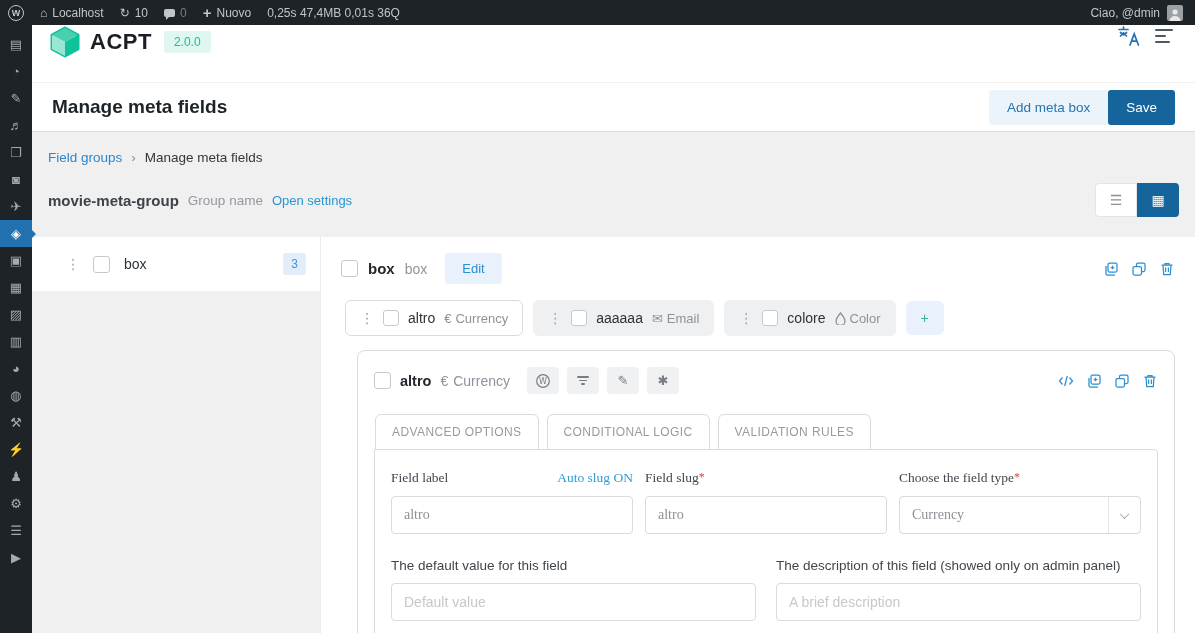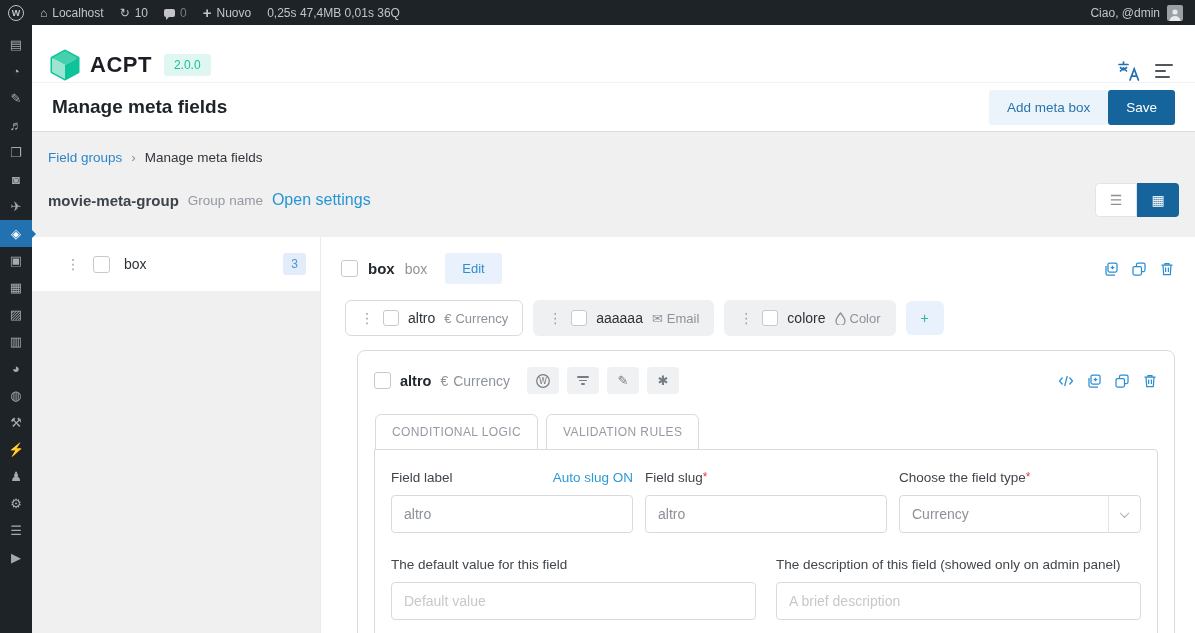--- a/index.html
+++ b/index.html
@@ -22,21 +22,21 @@
   .app { display:flex; height:608px; }
   .sidebar { width:32px; background:#1d2327; flex:none; padding-top:6px; }
   .sb-item { height:27px; display:flex; align-items:center; justify-content:center;
              color:#a7aaad; font-size:13px; cursor:pointer; position:relative; }
   .sb-item.active { background:#2271b1; color:#fff; }
   .sb-item.active::after { content:''; position:absolute; left:100%; top:50%; transform:translateY(-50%);
              border:4px solid transparent; border-left-color:#2271b1; }
   .main { flex:1; display:flex; flex-direction:column; background:#fff; }
 
   
-  .brandbar { height:58px; display:flex; align-items:flex-end; padding:0 22px 0 16px; background:#fff;
+  .brandbar { height:58px; display:flex; align-items:flex-start; padding:0 22px 0 16px; background:#fff;
               border-bottom:1px solid #f2f2f3; }
   .brand { display:flex; align-items:center; gap:8px; }
   .brand-name { font-size:22px; font-weight:800; color:#1b1e24; letter-spacing:.5px; }
   .version-badge { background:#e0f6f0; color:#13c39e; font-size:12px; padding:4px 10px; border-radius:3px; margin-left:4px; }
   .brand-right { margin-left:auto; display:flex; align-items:center; gap:14px; }
   .lang-select { width:132px; height:36px; border:1px solid #dcdcde; border-radius:4px; display:flex; align-items:center; cursor:pointer; background:#fff; }
   .lang-select .sel-text { flex:1; padding:0 12px; font-size:13px; color:#50575e; }
   .sel-seg { width:32px; align-self:stretch; border-left:1px solid #e4e5e8; display:flex; align-items:center; justify-content:center; }
   .chev { width:7px; height:7px; border:solid #a7aaad; border-width:0 1.5px 1.5px 0; transform:rotate(45deg) translate(-1px,-1px); }
   .bars { display:flex; flex-direction:column; gap:4px; cursor:pointer; }
@@ -52,21 +52,21 @@
   .btn-danger { background:#f9dcdc; color:#df5753; }
 
   
   .content { flex:1; background:#f0f0f1; display:flex; flex-direction:column; overflow:hidden; }
   .breadcrumb { padding:18px 16px 0; font-size:13.5px; color:#32373c; display:flex; align-items:flex-start; gap:9px; }
   .breadcrumb .bc-link { color:#2e86c8; cursor:pointer; }
   .breadcrumb .bc-sep { color:#8c8f94; }
   .group-row { margin-top:18px; padding:0 16px; display:flex; align-items:center; }
   .group-name { font-size:15px; font-weight:600; color:#3c434a; }
   .group-label { font-size:13.5px; color:#9498a0; margin-left:9px; }
-  .open-settings { font-size:16px; color:#2795d2; margin-left:9px; cursor:pointer; }
+  .open-settings { font-size:13px; color:#2795d2; margin-left:9px; cursor:pointer; }
   .view-toggle { margin-left:auto; display:flex; }
   .vt-btn { width:42px; height:34px; display:flex; align-items:center; justify-content:center; cursor:pointer; }
   .vt-list { background:#fff; border:1px solid #e3e4e7; border-radius:4px 0 0 4px; color:#8c8f94; font-size:14px; }
   .vt-grid { background:#16649c; border-radius:0 4px 4px 0; color:#fff; font-size:14px; }
 
   .content-row { margin-top:20px; flex:1; display:flex; align-items:stretch; min-height:0; }
   .left-col { width:288px; flex:none; }
   .mb-item { height:54px; background:#fff; display:flex; align-items:center; padding:0 14px 0 34px; cursor:pointer; }
   .dots { color:#9aa0a6; font-size:14px; line-height:1; cursor:grab; }
   .cb { width:17px; height:17px; background:#fff; border:1px solid #c6cacd; border-radius:3px; flex:none; cursor:pointer; }
@@ -98,21 +98,21 @@
   .tool-group { display:flex; gap:8px; margin-left:8px; }
   .filter-ic { display:flex; flex-direction:column; align-items:center; gap:2px; }
   .filter-ic i { display:block; height:1.5px; background:#777d85; border-radius:1px; }
 
   .edit-tabs { margin-top:20px; display:flex; gap:8px; position:relative; z-index:2; margin-bottom:-1px; padding-left:1px; }
   .etab { background:#fff; border:1px solid #d8dadd; border-radius:6px 6px 0 0; padding:10px 16px;
           font-size:12px; letter-spacing:.4px; color:#959ba3; cursor:pointer; }
   .etab.active { color:#23282d; font-weight:700; border-bottom-color:#fff; }
 
   .tab-content { border:1px solid #d8dadd; border-radius:0 4px 4px 4px; padding:20px 16px 26px; position:relative; z-index:1; background:#fff; }
-  .form-row-3 { display:grid; grid-template-columns:1fr 1fr 1fr; gap:12px; }
+  .form-row-3 { display:grid; grid-template-columns:1fr 1fr 1fr; gap:12px;font-family:Liberation Serif, serif; }
   .form-row-2 { display:grid; grid-template-columns:1fr 1fr; gap:20px; margin-top:24px; }
   .f-label-line { display:flex; justify-content:space-between; align-items:center; margin-bottom:10px; }
   .f-label { font-size:13.5px; color:#40464c; }
   .req { color:#e03d3d; font-size:12px; vertical-align:top; }
   .auto-slug { font-size:13.5px; color:#2e9ad5; cursor:pointer;margin-left:34px; }
   .inp { width:100%; height:38px; border:1px solid #d8dadd; border-radius:4px; padding:0 12px;
          font-size:14px; color:#8c9197; font-family:inherit; background:#fff; }
   .inp::placeholder { color:#c6c8cb; }
   .select-box { height:38px; border:1px solid #d8dadd; border-radius:4px; display:flex; align-items:center; background:#fff; cursor:pointer; }
   .select-box .sel-text { flex:1; padding:0 12px; font-size:14px; color:#8c9197; }
@@ -387,20 +387,21 @@
                     <rect x="5.5" y="2" width="8.5" height="8.5" rx="1.5"></rect>
                     <rect x="2" y="5.5" width="8.5" height="8.5" rx="1.5" fill="#fff"></rect>
                   </svg>
                 <svg class="act-ic" viewBox="0 0 16 16">
                     <path d="M2.5 4 h11 M6 4 V2.5 h4 V4 M4 4 l.7 9.5 h6.6 L12 4 M6.6 6.5 v4.5 M9.4 6.5 v4.5"></path>
                   </svg>
               </div>
             </div>
 
             <div class="edit-tabs">
+              <span class="etab">ADVANCED OPTIONS</span>
               <span class="etab">CONDITIONAL LOGIC</span>
               <span class="etab">VALIDATION RULES</span>
             </div>
 
             <div class="tab-content">
               <div class="form-row-3">
                 <div>
                   <div class="f-label-line">
                     <span class="f-label">Field label</span>
                     <span class="auto-slug">Auto slug ON</span>

